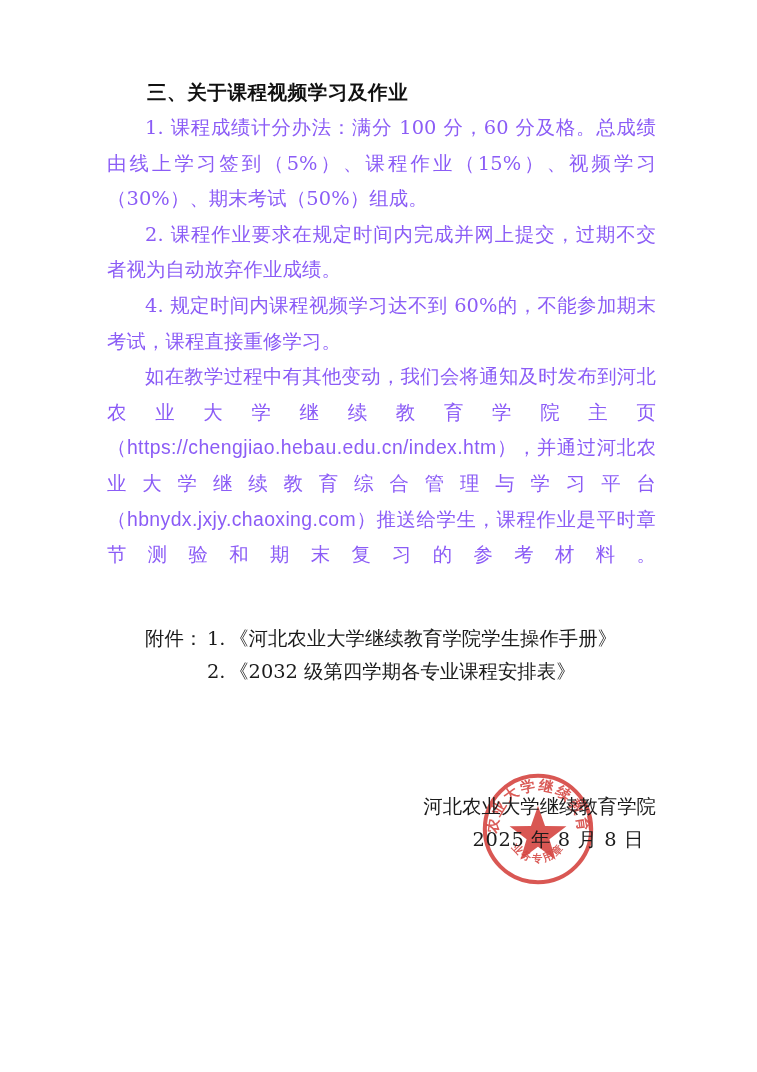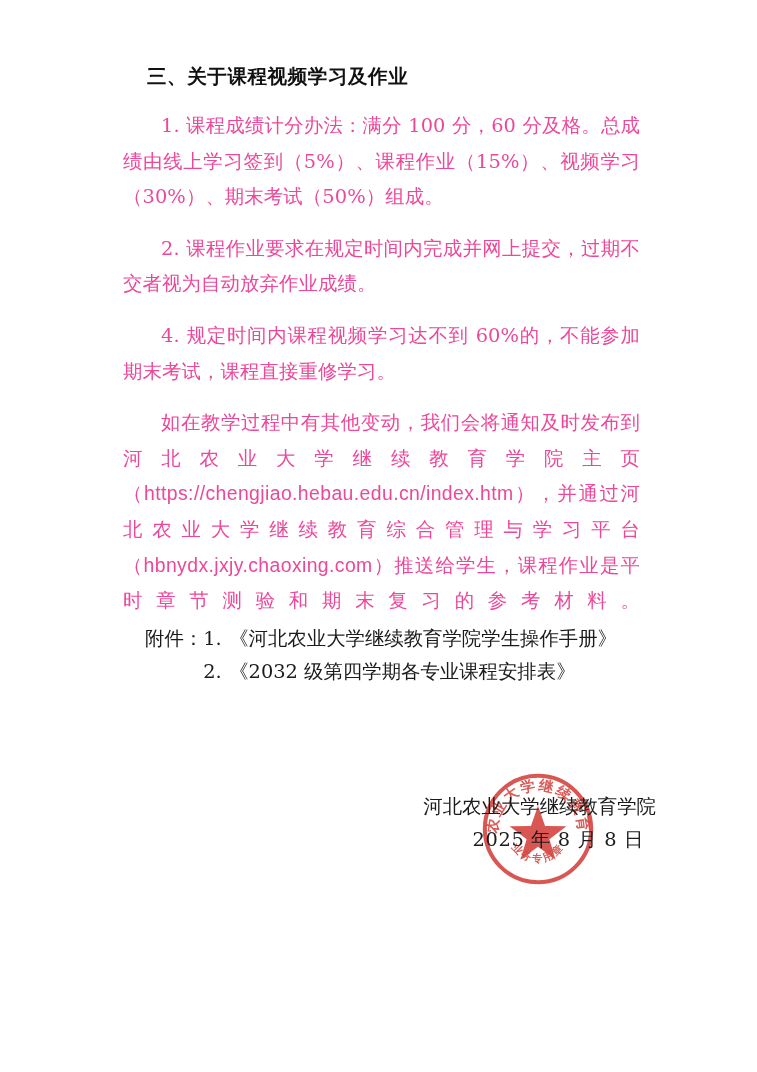--- a/index.html
+++ b/index.html
@@ -15,44 +15,44 @@
   #page {
     position: relative;
     width: 757px;
     height: 1072px;
     background: #ffffff;
     overflow: hidden;
   }
   .content {
     position: absolute;
     left: 107px;
-    top: 62px;
+    top: 78px;
     width: 549px;
   }
 
   
   .heading {
     font-family: "DejaVu Sans", "Liberation Sans", sans-serif;
     font-weight: bold;
     font-size: 19.5px;
     line-height: 30px;
     letter-spacing: 0.6px;
     text-indent: 40px;
     margin: 0 0 2px 0;
     color: #111111;
   }
   .para {
     font-size: 19.4px;
     line-height: 35.6px;
     text-align: justify;
     text-justify: inter-ideograph;
     text-indent: 38px;
-    margin: 16px;
+    margin: 0;
     letter-spacing: 0.1px;
-    color: #ec4899;
+    color: #8b5cf6;
   }
 
   
   .para.urlpara {
     text-align: justify;
     text-justify: inter-ideograph;
   }
   .para.urlpara .latin {
     font-family: Liberation Sans, sans-serif;
     letter-spacing: 0.4px;
@@ -71,20 +71,21 @@
     left: 107px;
     top: 622px;
     width: 549px;
     font-size: 19.4px;
     line-height: 33px;
     color: #1b1b1b;
   }
   .att-row {
     display: flex;
     white-space: nowrap;
+    text-align: center;
   }
   .att-label {
     padding-left: 38px;
   }
   .att-num {
     display: inline-block;
     min-width: 26px;
   }
   .att-row.second .att-label {
     visibility: hidden;

